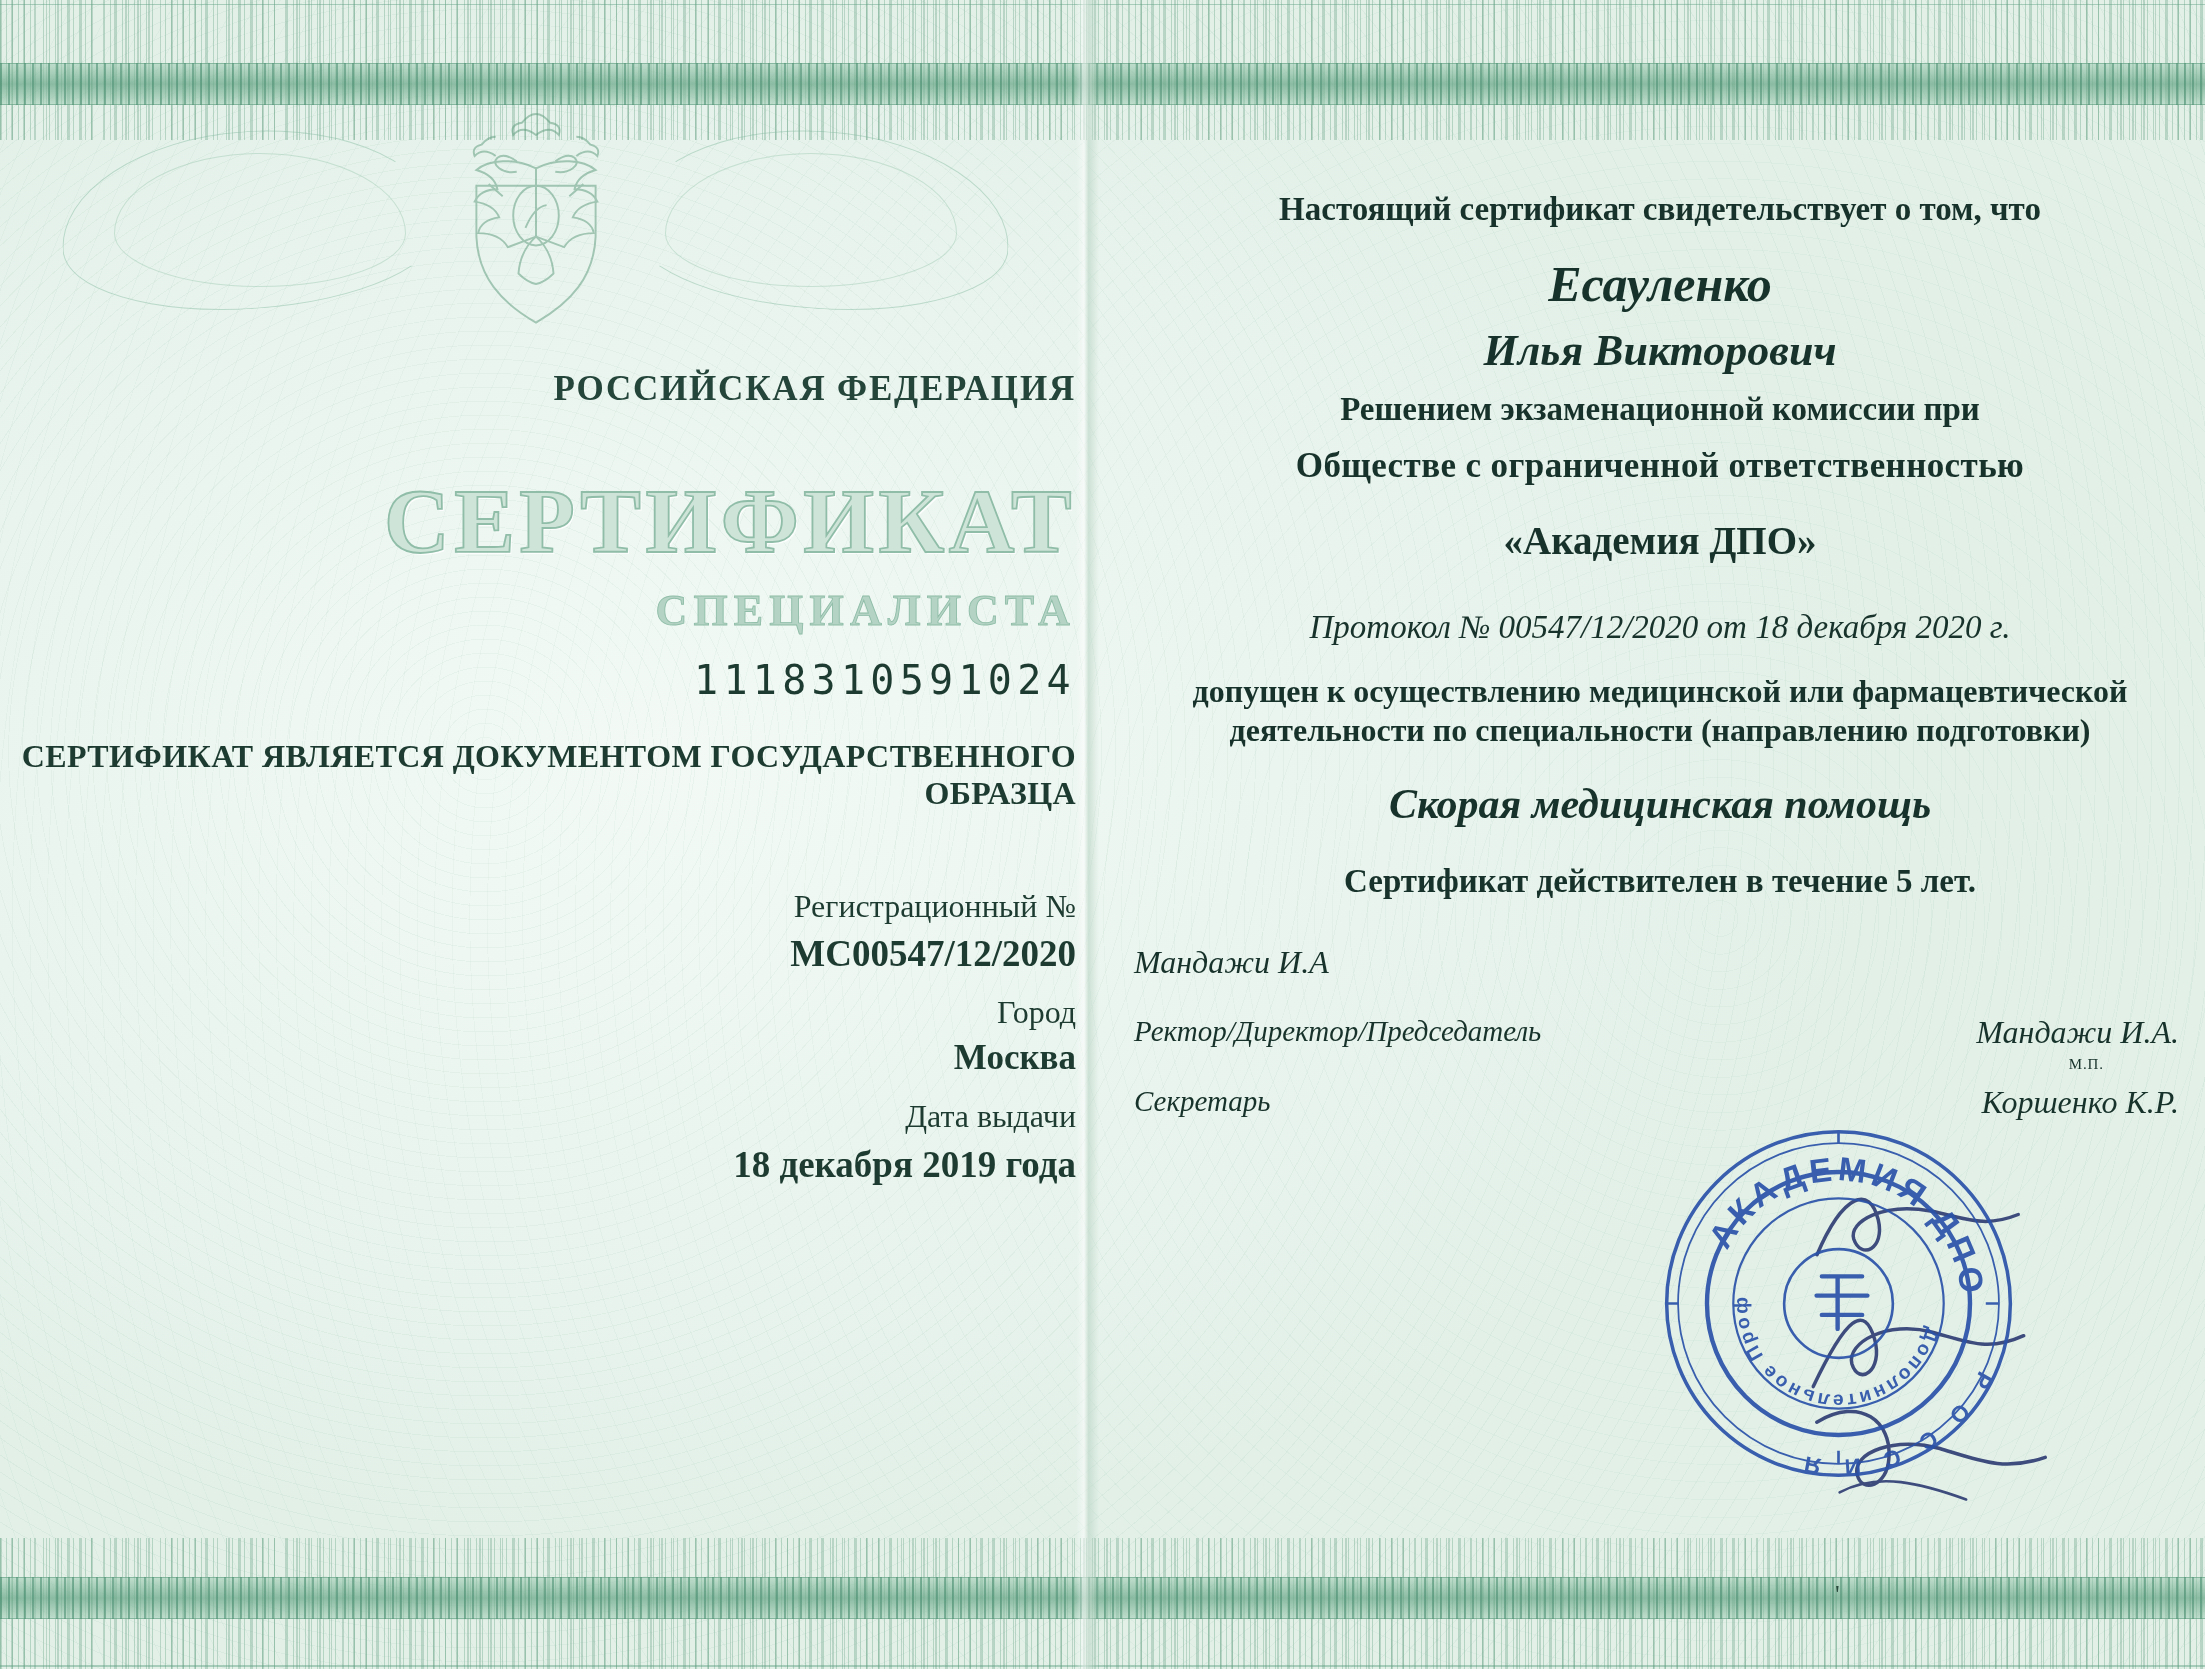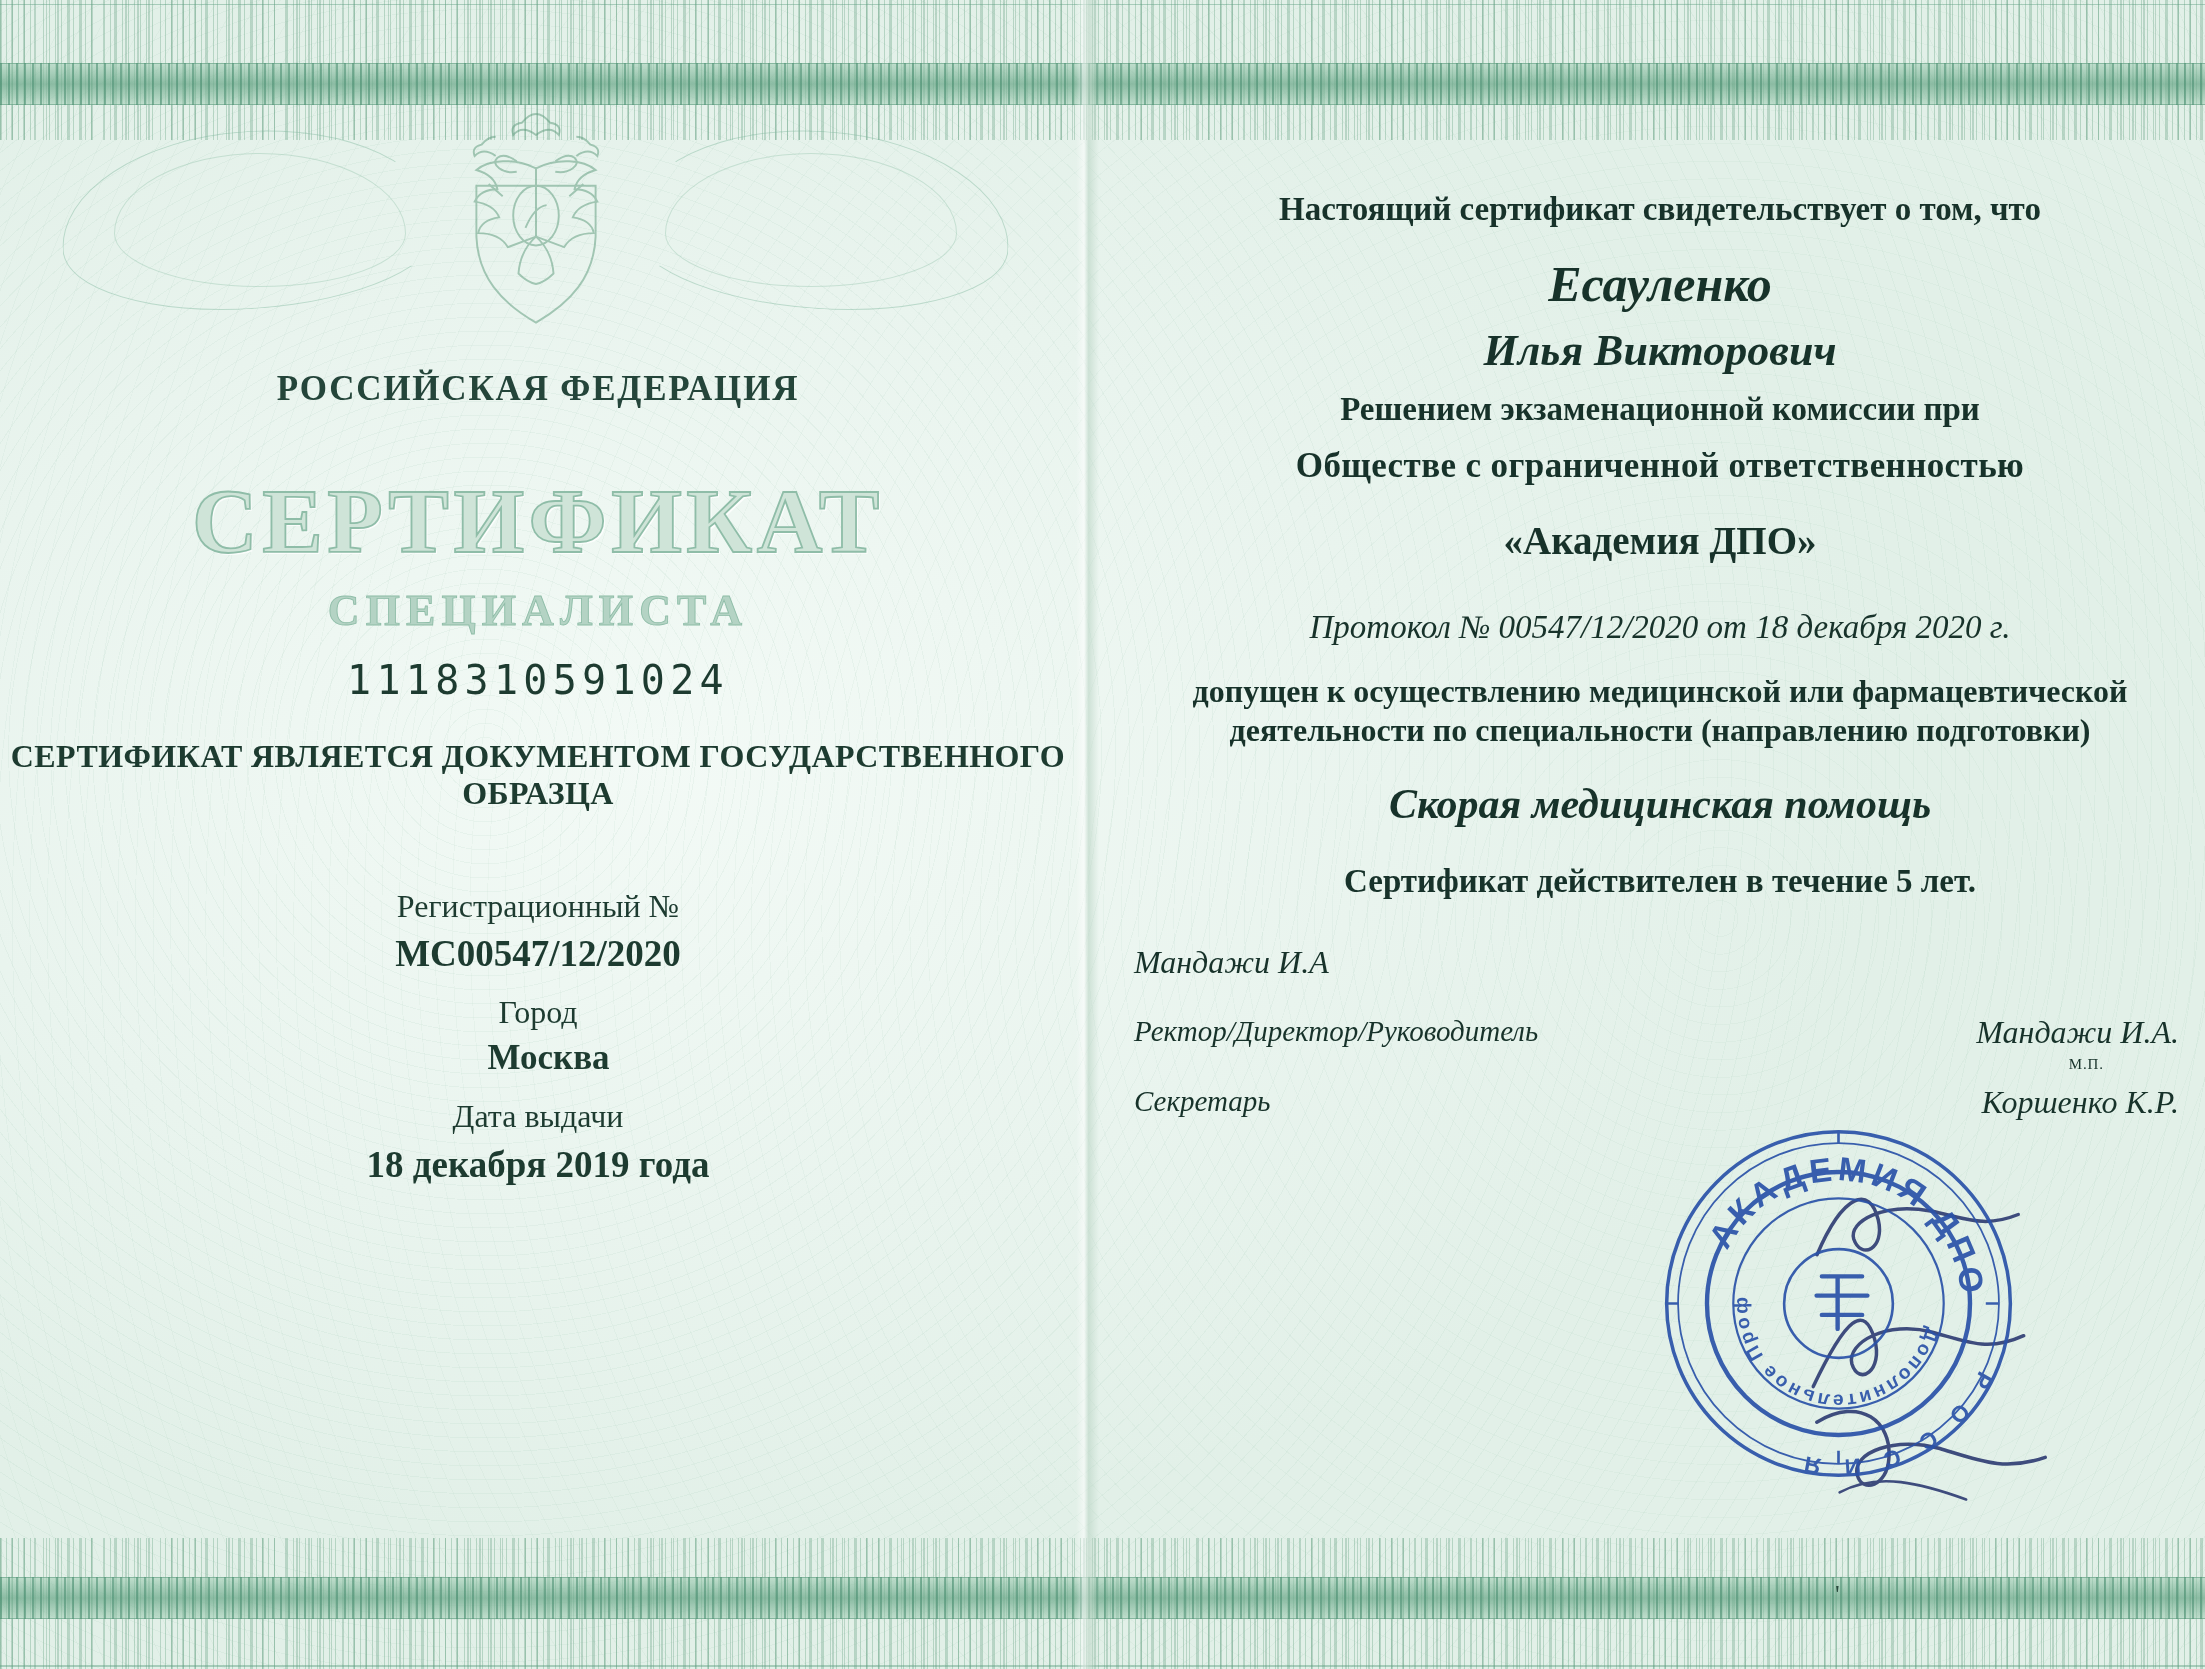--- a/index.html
+++ b/index.html
@@ -147,21 +147,21 @@
     height: 237px;
     opacity: .55;
   }
 
   
   .left-content {
     position: absolute;
     top: 369px;
     left: 0;
     width: 1076px;
-    text-align: center;
+    text-align: right;
     color: #1d3b30;
   }
   .rf-line {
     font-size: 35px;
     letter-spacing: 1.8px;
     font-weight: 600;
     color: #24453a;
   }
   .title-big {
     margin-top: 60px;
@@ -414,21 +414,21 @@
       <div class="r-admitted">допущен к осуществлению медицинской или фармацевтической деятельности по специальности (направлению подготовки)</div>
       <div class="r-specialty">Скорая медицинская помощь</div>
       <div class="r-valid">Сертификат действителен в течение 5 лет.</div>
     </div>
 
     <div class="sign-area">
       <div class="sign-row">
         <div class="sign-name">Мандажи И.А</div>
       </div>
       <div class="sign-row">
-        <div class="sign-role">Ректор/Директор/Руководитель</div>
+        <div class="sign-role">Ректор/Директор/Председатель</div>
         <div class="sign-name">Мандажи И.А.</div>
       </div>
       <div class="sign-row">
         <div class="sign-role">Секретарь</div>
         <div class="sign-name">Коршенко К.Р.</div>
       </div>
       <div class="mp">М.П.</div>
     </div>
   </div>
 

